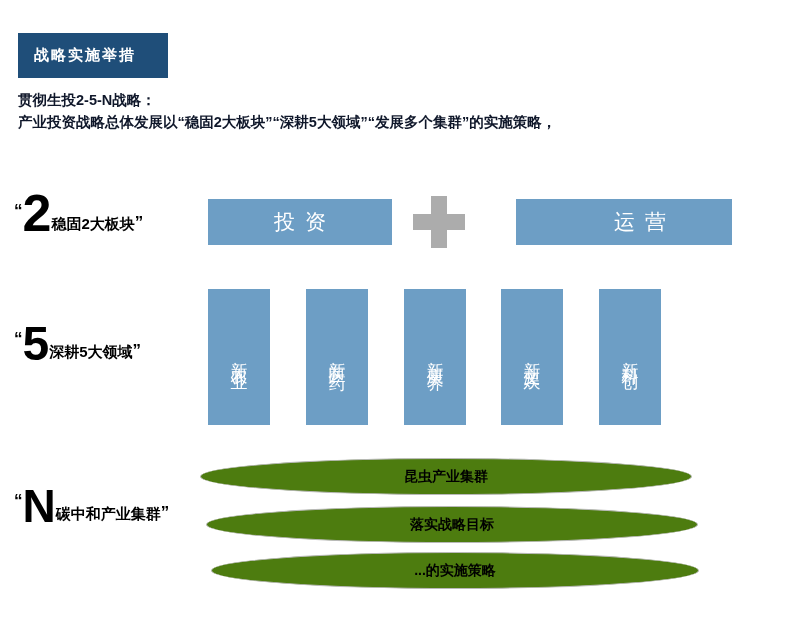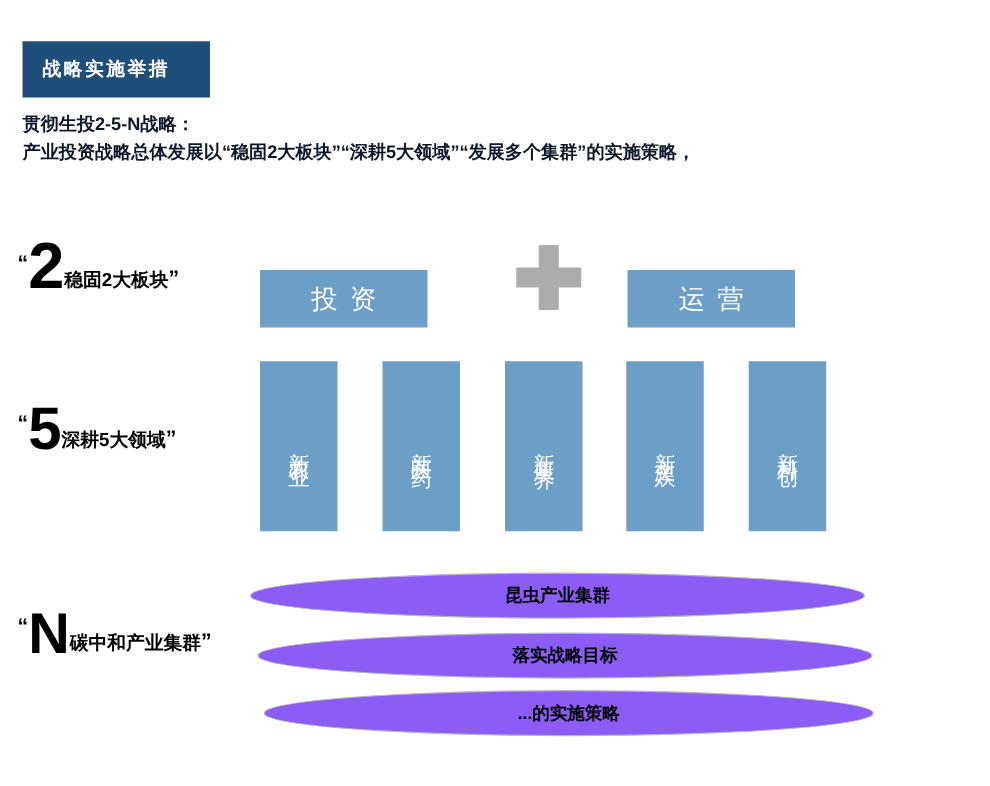--- a/index.html
+++ b/index.html
@@ -25,24 +25,24 @@
   .row-label .q   { font-weight:bold; font-size:17px; margin-bottom:16px; }
   .row-label .q2  { font-weight:bold; font-size:17px; margin-bottom:4px; }
   .row-label .big { font-weight:bold; line-height:0.9; }
   .row-label .small { font-weight:bold; font-size:15px; margin-bottom:3px;text-align:right; }
   .big-2 { font-size:52px; }
   .big-5 { font-size:48px; }
   .big-n { font-size:46px; }
 
   
   .hbox {
-    position:absolute; top:199px; width:134px; height:46px;
+    position:absolute; top:199px; width:184px; height:46px;
     background:#6D9EC5; color:#ffffff;
     display:flex; align-items:center; justify-content:center;
-    font-size:21px; letter-spacing:10px; text-indent:10px;margin-top:17px;
+    font-size:21px; letter-spacing:10px; text-indent:10px;
   }
 
   
   .plus { position:absolute; left:413px; top:196px; width:52px; height:52px; }
   .plus .ph { position:absolute; left:0; top:18px; width:52px; height:16px; background:#ACACAC; }
   .plus .pv { position:absolute; left:18px; top:0; width:16px; height:52px; background:#ACACAC; }
 
   
   .vbox {
     position:absolute; top:289px; width:62px; height:136px;
@@ -50,21 +50,21 @@
     display:flex; align-items:center; justify-content:center;
   }
   .vbox span {
     writing-mode:vertical-rl; text-orientation:upright;
     font-size:17px; letter-spacing:6px;
   }
 
   
   .ellipse {
     position:absolute; height:37px; box-sizing:border-box;
-    background:#8b5cf6; border:1px solid #B9B9B9; border-radius:50%;
+    background:#4d7c0f; border:1px solid #B9B9B9; border-radius:50%;
     display:flex; align-items:center; justify-content:center;
     color:#000; font-weight:bold; font-size:14px;
   }
 </style>
 </head>
 <body>
 
 <div class="canvas">
 
   <div class="badge">战略实施举措</div>
@@ -83,21 +83,21 @@
 
   <div class="hbox" style="left:208px;">
     <span>投资</span>
   </div>
 
   <div class="plus">
     <div class="ph"></div>
     <div class="pv"></div>
   </div>
 
-  <div class="hbox" style="left:502px;">
+  <div class="hbox" style="left:516px;padding-left:32px;">
     <span>运营</span>
   </div>
 
   <div class="row-label" style="top:322px;">
     <span class="q">“</span>
     <span class="big big-5">5</span>
     <span class="small">深耕5大领域</span>
     <span class="q2">”</span>
   </div>
 

